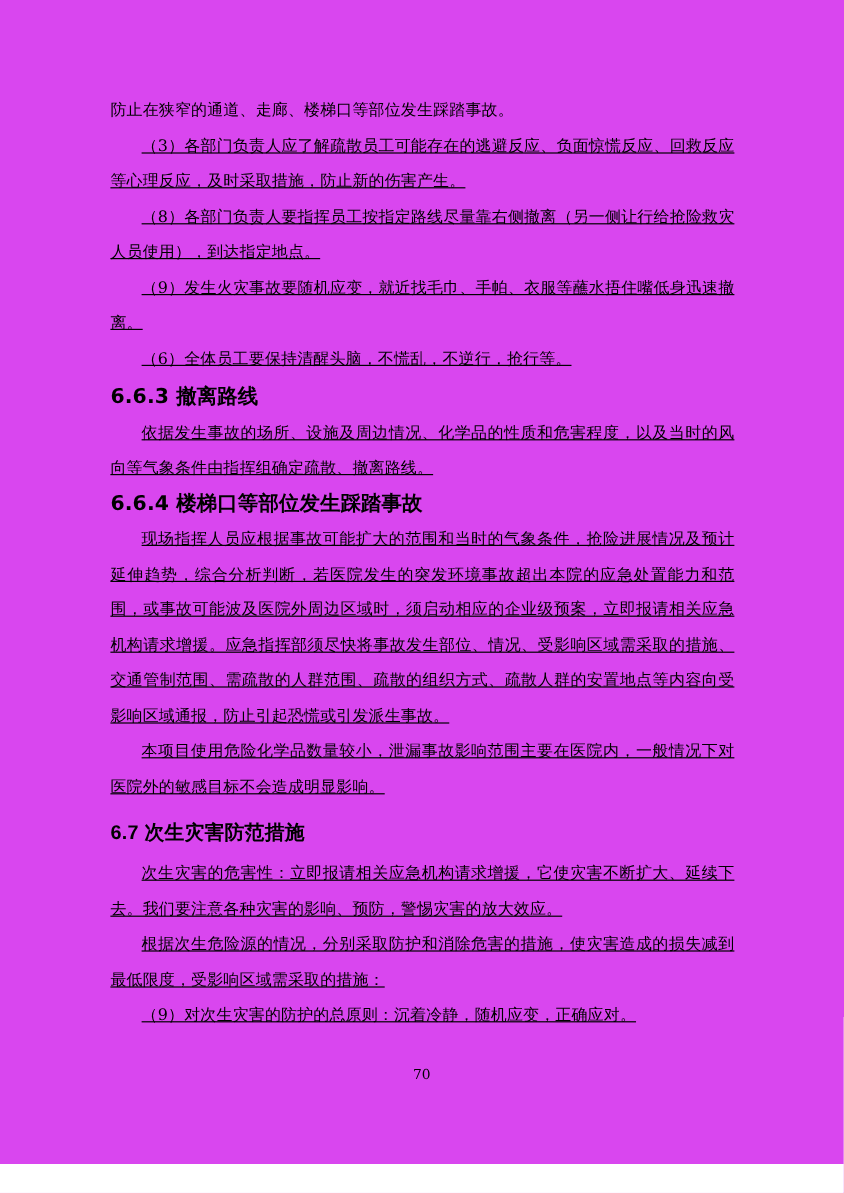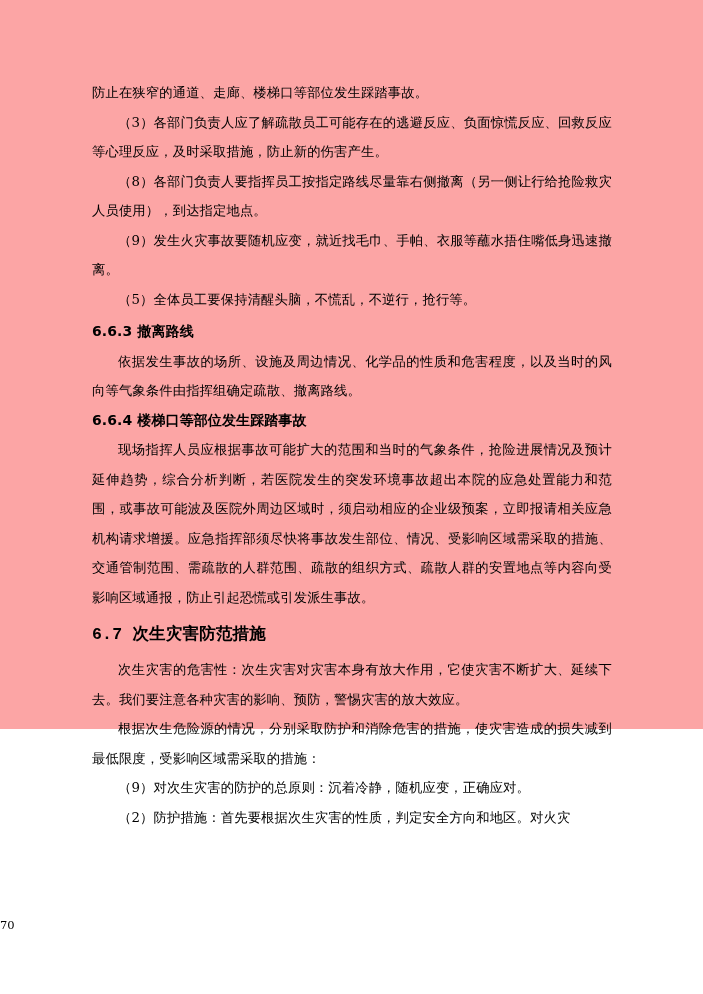--- a/index.html
+++ b/index.html
@@ -13,88 +13,90 @@
     font-family: "DejaVu Serif", "Liberation Serif", serif;
     color: #000000;
     position: relative;
     overflow: hidden;
   }
   .page {
     position: absolute;
     left: 0;
     top: 0;
     width: 703px;
-    height: 729px;
-    background: #fca5a5;
+    height: 970px;
+    background: #d946ef;
   }
   .content {
     position: absolute;
     left: 92px;
     top: 78px;
     width: 520px;
   }
   p {
     margin: 0;
     font-size: 13.3px;
     line-height: 29.5px;
     text-align: justify;
     text-justify: inter-ideograph;
     letter-spacing: 0.15px;
   }
   p.indent {
     text-indent: 26px;
+    text-decoration: underline;
   }
   h3 {
     margin: 0;
-    font-size: 14px;
+    font-size: 17px;
     line-height: 29.5px;
     font-weight: bold;
     font-family: "DejaVu Sans", "Liberation Sans", sans-serif;
     letter-spacing: 0.1px;
   }
   h2 {
     margin: 0;
     font-size: 16.5px;
     line-height: 40px;
     font-weight: bold;
-    font-family: Liberation Mono, monospace;
+    font-family: Liberation Sans, sans-serif;
     letter-spacing: 0.2px;
   }
   .spacer-sm { height: 3px; }
   .footer {
     position: absolute;
     left: 0;
-    top: 918px;
+    top: 888px;
     width: 703px;
+    text-align: center;
     font-size: 11.5px;
     font-family: "DejaVu Serif", "Liberation Serif", serif;
   }
 </style>
 </head>
 <body>
 
 <div class="page">
   <div class="content">
 
     <p>防止在狭窄的通道、走廊、楼梯口等部位发生踩踏事故。</p>
     <p class="indent">（3）各部门负责人应了解疏散员工可能存在的逃避反应、负面惊慌反应、回救反应等心理反应，及时采取措施，防止新的伤害产生。</p>
     <p class="indent">（8）各部门负责人要指挥员工按指定路线尽量靠右侧撤离（另一侧让行给抢险救灾人员使用），到达指定地点。</p>
     <p class="indent">（9）发生火灾事故要随机应变，就近找毛巾、手帕、衣服等蘸水捂住嘴低身迅速撤离。</p>
-    <p class="indent">（5）全体员工要保持清醒头脑，不慌乱，不逆行，抢行等。</p>
+    <p class="indent">（6）全体员工要保持清醒头脑，不慌乱，不逆行，抢行等。</p>
 
     <div class="spacer-sm"></div>
     <h3>6.6.3 撤离路线</h3>
     <p class="indent">依据发生事故的场所、设施及周边情况、化学品的性质和危害程度，以及当时的风向等气象条件由指挥组确定疏散、撤离路线。</p>
 
     <h3>6.6.4 楼梯口等部位发生踩踏事故</h3>
     <p class="indent">现场指挥人员应根据事故可能扩大的范围和当时的气象条件，抢险进展情况及预计延伸趋势，综合分析判断，若医院发生的突发环境事故超出本院的应急处置能力和范围，或事故可能波及医院外周边区域时，须启动相应的企业级预案，立即报请相关应急机构请求增援。应急指挥部须尽快将事故发生部位、情况、受影响区域需采取的措施、交通管制范围、需疏散的人群范围、疏散的组织方式、疏散人群的安置地点等内容向受影响区域通报，防止引起恐慌或引发派生事故。</p>
+    <p class="indent">本项目使用危险化学品数量较小，泄漏事故影响范围主要在医院内，一般情况下对医院外的敏感目标不会造成明显影响。</p>
 
     <div class="spacer-sm"></div>
     <h2>6.7 次生灾害防范措施</h2>
-    <p class="indent">次生灾害的危害性：次生灾害对灾害本身有放大作用，它使灾害不断扩大、延续下去。我们要注意各种灾害的影响、预防，警惕灾害的放大效应。</p>
+    <p class="indent">次生灾害的危害性：立即报请相关应急机构请求增援，它使灾害不断扩大、延续下去。我们要注意各种灾害的影响、预防，警惕灾害的放大效应。</p>
     <p class="indent">根据次生危险源的情况，分别采取防护和消除危害的措施，使灾害造成的损失减到最低限度，受影响区域需采取的措施：</p>
     <p class="indent">（9）对次生灾害的防护的总原则：沉着冷静，随机应变，正确应对。</p>
-    <p class="indent">（2）防护措施：首先要根据次生灾害的性质，判定安全方向和地区。对火灾</p>
 
   </div>
 
   <div class="footer">70</div>
 </div>
 
 </body></html>

